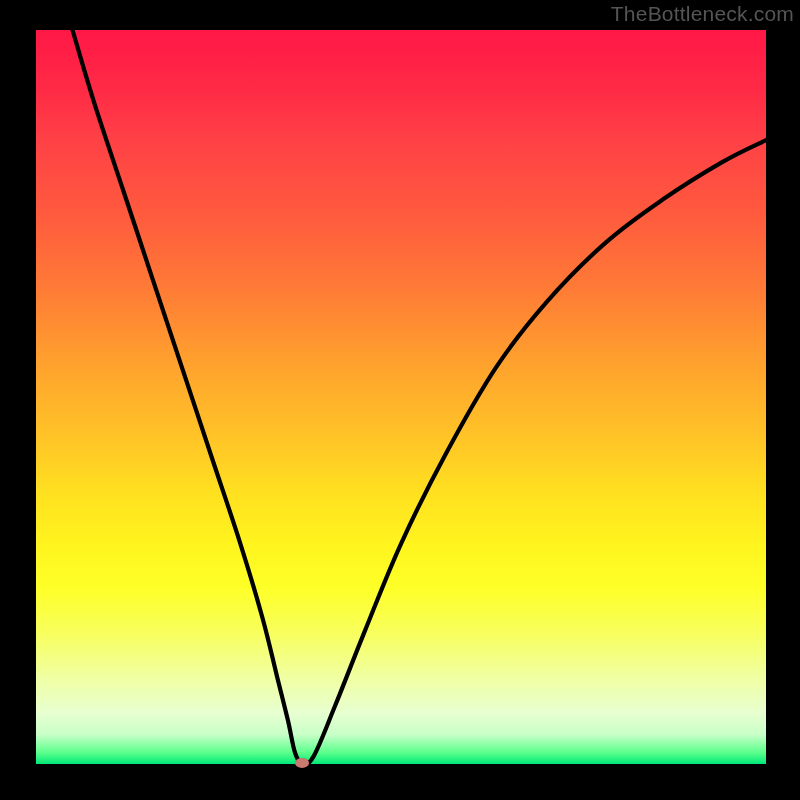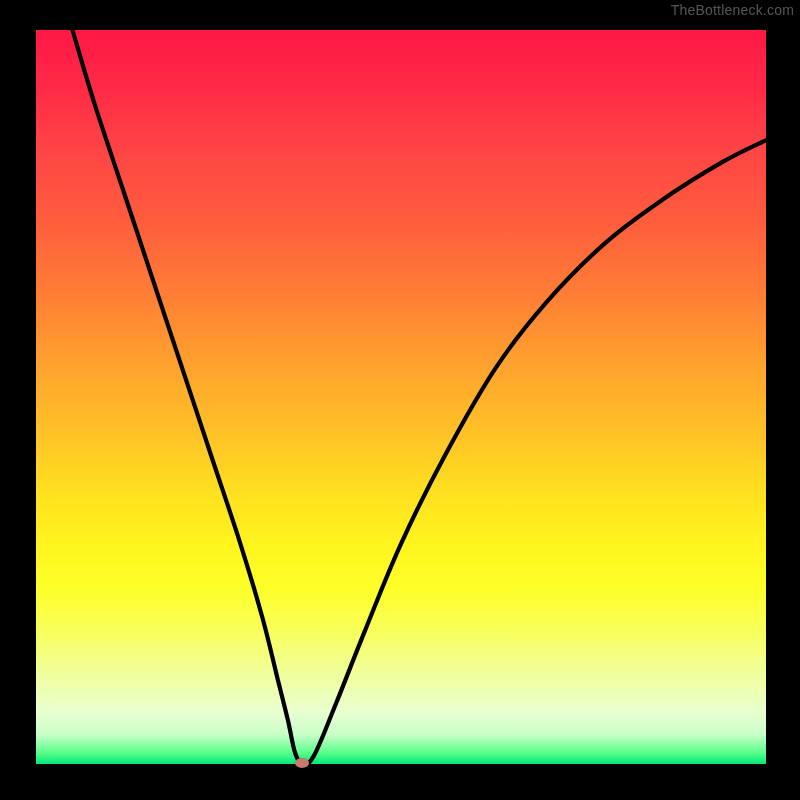--- a/index.html
+++ b/index.html
@@ -9,21 +9,21 @@
     background: #000;
     position: relative;
     font-family: Arial, Helvetica, sans-serif;
     overflow: hidden;
   }
   .watermark {
     position: absolute;
     top: 2px;
     right: 6px;
     color: #555;
-    font-size: 14px;
+    font-size: 21px;
     font-weight: 500;
     z-index: 10;
     letter-spacing: 0.2px;
   }
   .plot-area {
     position: absolute;
     left: 36px;
     top: 30px;
     width: 730px;
     height: 734px;

